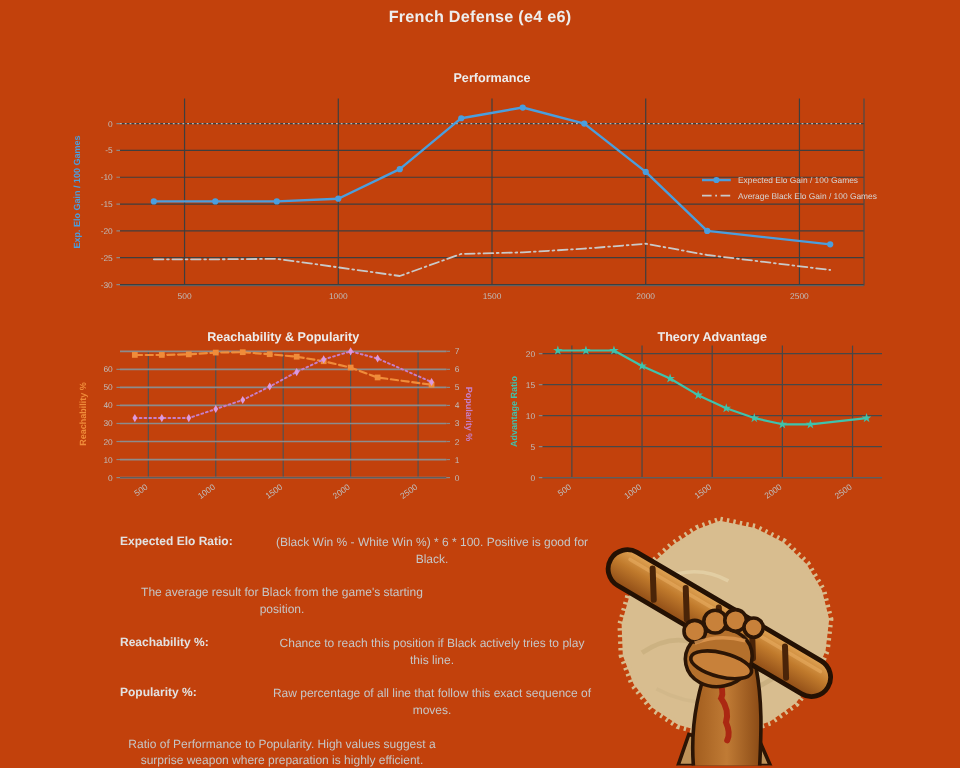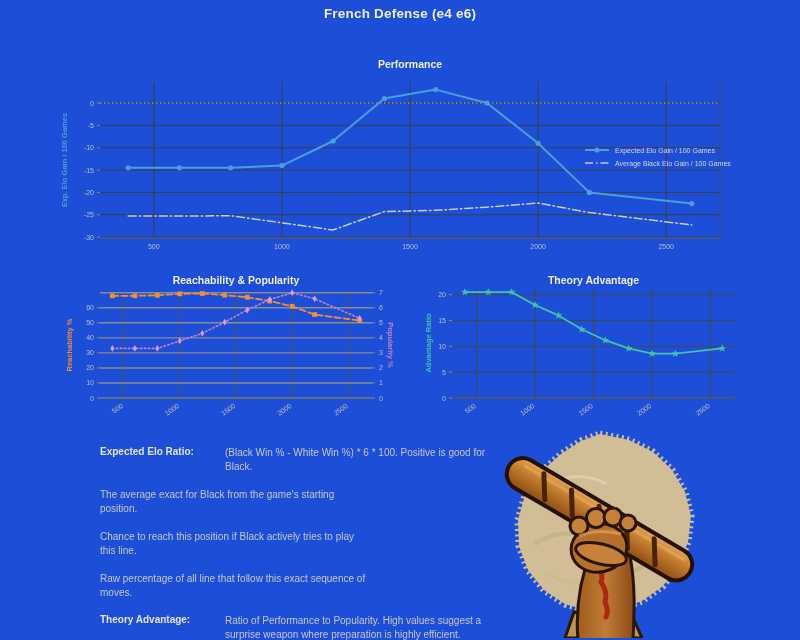--- a/index.html
+++ b/index.html
@@ -1,28 +1,28 @@
 <!DOCTYPE html>
 <html><head>
 <meta charset="utf-8">
 <style>
   html,body{margin:0;padding:0;background:#2d2d2d;}
-  #stage{position:relative;width:800px;height:640px;background:#1d4ed8;overflow:hidden;
+  #stage{position:relative;width:800px;height:640px;background:#c2410c;overflow:hidden;
          font-family:"Liberation Sans",sans-serif;}
   #main-title{position:absolute;top:6px;left:0;width:800px;text-align:center;
               color:#ededed;font-size:13.5px;font-weight:bold;letter-spacing:.2px;}
   svg text{font-family:"Liberation Sans",sans-serif;}
   .chart{position:absolute;}
   #chart-performance{left:55px;top:52px;}
   #chart-reach{left:60px;top:270px;}
   #chart-theory{left:420px;top:270px;}
   .defs{position:absolute;left:100px;top:446px;width:398px;font-size:10px;}
   .def-row{display:flex;margin-bottom:15px;}
   .term{flex:0 0 125px;font-weight:bold;color:#e2e2e2;}
-  .desc{color:#c6c6c6;line-height:1.35;width:270px;}
+  .desc{color:#c6c6c6;line-height:1.35;width:270px;text-align:center;}
   .illus{position:absolute;left:495px;top:424px;}
 </style>
 </head>
 <body>
 
 <div id="stage">
 
   <div id="main-title">French Defense (e4 e6)</div>
 
   <svg id="chart-performance" class="chart" width="690" height="200" viewBox="0 0 690 200">
@@ -209,30 +209,31 @@
         <text x="11" y="73" fill="#3fc3ac" font-size="7.5" font-weight="bold" text-anchor="middle" transform="rotate(-90 11 73)">Advantage Ratio</text>
       </g>
     </svg>
 
   <div class="defs">
     <div class="def-row">
       <span class="term">Expected Elo Ratio:</span>
       <span class="desc">(Black Win % - White Win %) * 6 * 100. Positive is good for Black.</span>
     </div>
     <div class="def-row">
-      <span class="desc">The average exact for Black from the game's starting position.</span>
-    </div>
-    <div class="def-row">
+      <span class="desc">The average result for Black from the game's starting position.</span>
+    </div>
+    <div class="def-row">
+      <span class="term">Reachability %:</span>
       <span class="desc">Chance to reach this position if Black actively tries to play this line.</span>
     </div>
     <div class="def-row">
+      <span class="term">Popularity %:</span>
       <span class="desc">Raw percentage of all line that follow this exact sequence of moves.</span>
     </div>
     <div class="def-row">
-      <span class="term">Theory Advantage:</span>
       <span class="desc">Ratio of Performance to Popularity. High values suggest a surprise weapon where preparation is highly efficient.</span>
     </div>
   </div>
 
   <svg class="illus" width="212" height="214" viewBox="0 0 212 214">
     <defs>
       <linearGradient id="bagG" x1="0" y1="0" x2="0" y2="1">
         <stop offset="0" stop-color="#e2a657"></stop>
         <stop offset="0.45" stop-color="#c07a2c"></stop>
         <stop offset="1" stop-color="#8f4c16"></stop>

